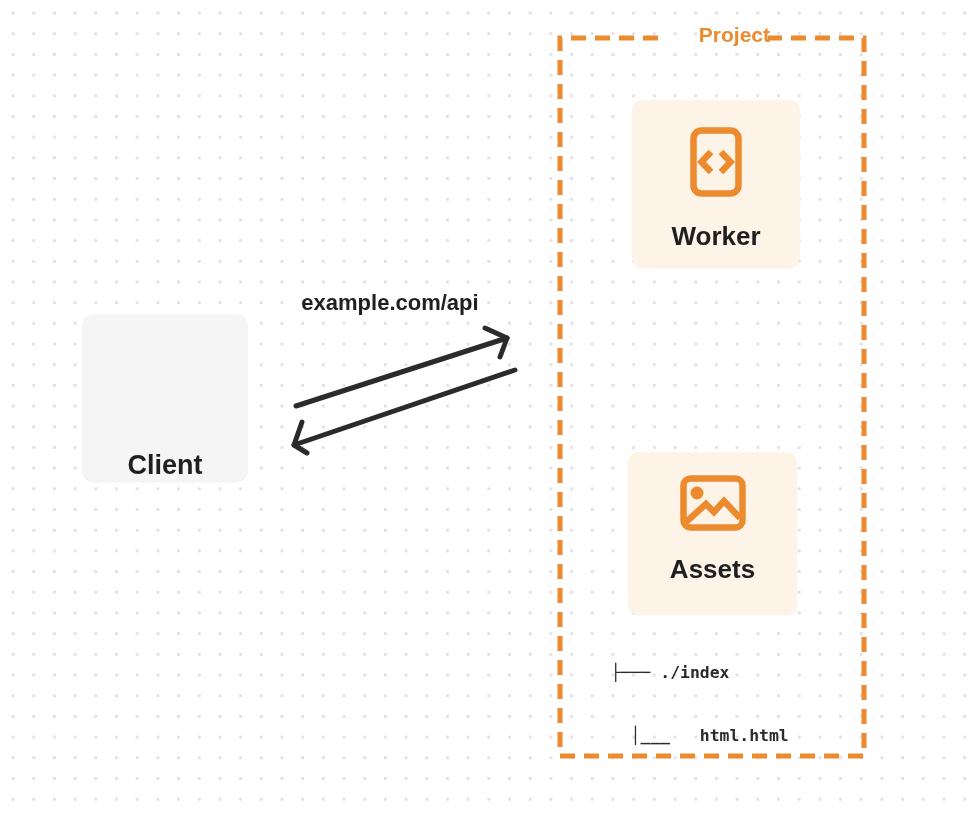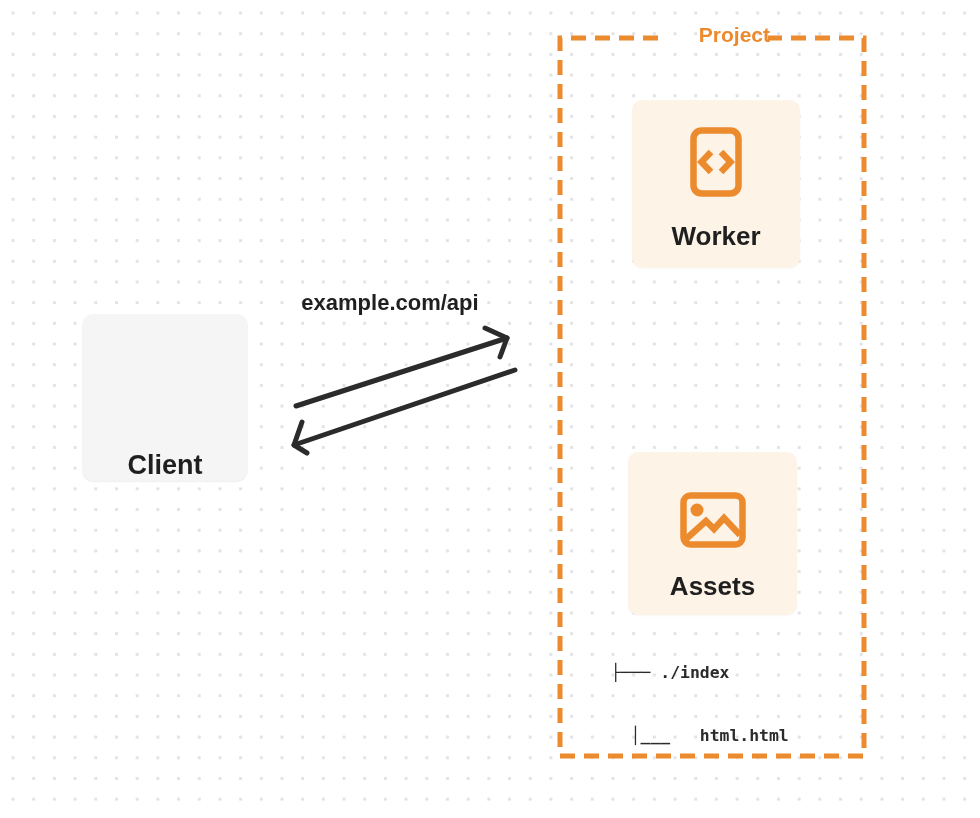--- a/index.html
+++ b/index.html
@@ -21,21 +21,21 @@
     background:#f5f5f6;border-radius:10px;
     box-shadow:0 0 0 1px rgba(0,0,0,0.035),0 1px 2px rgba(0,0,0,0.03);
   }
   .client-label{font-weight:700;font-size:27px;color:#1f1f1f;}
   .card{
     position:absolute;display:flex;flex-direction:column;align-items:center;
     box-sizing:border-box;background:#fdf3e7;border-radius:10px;
     box-shadow:0 1px 2px rgba(0,0,0,0.03);
   }
   .card-worker{left:632px;top:100px;width:168px;height:168px;padding-top:27px;}
-  .card-assets{left:628px;top:452px;width:169px;height:163px;padding-top:40px;}
+  .card-assets{left:628px;top:452px;width:169px;height:163px;padding-top:23px;}
   .card-label{font-weight:700;font-size:26px;color:#1f1f1f;}
   .card-worker .card-label{margin-top:24px;}
   .card-assets .card-label{margin-top:23px;}
   .project-label{
     position:absolute;left:656px;top:21px;width:114px;text-align:right;
     font-weight:700;font-size:21px;color:#ec8a2e;line-height:28px;
   }
   .request-label{
     position:absolute;left:390px;top:290px;transform:translateX(-50%);
     font-weight:700;font-size:22px;color:#1f1f1f;white-space:nowrap;

